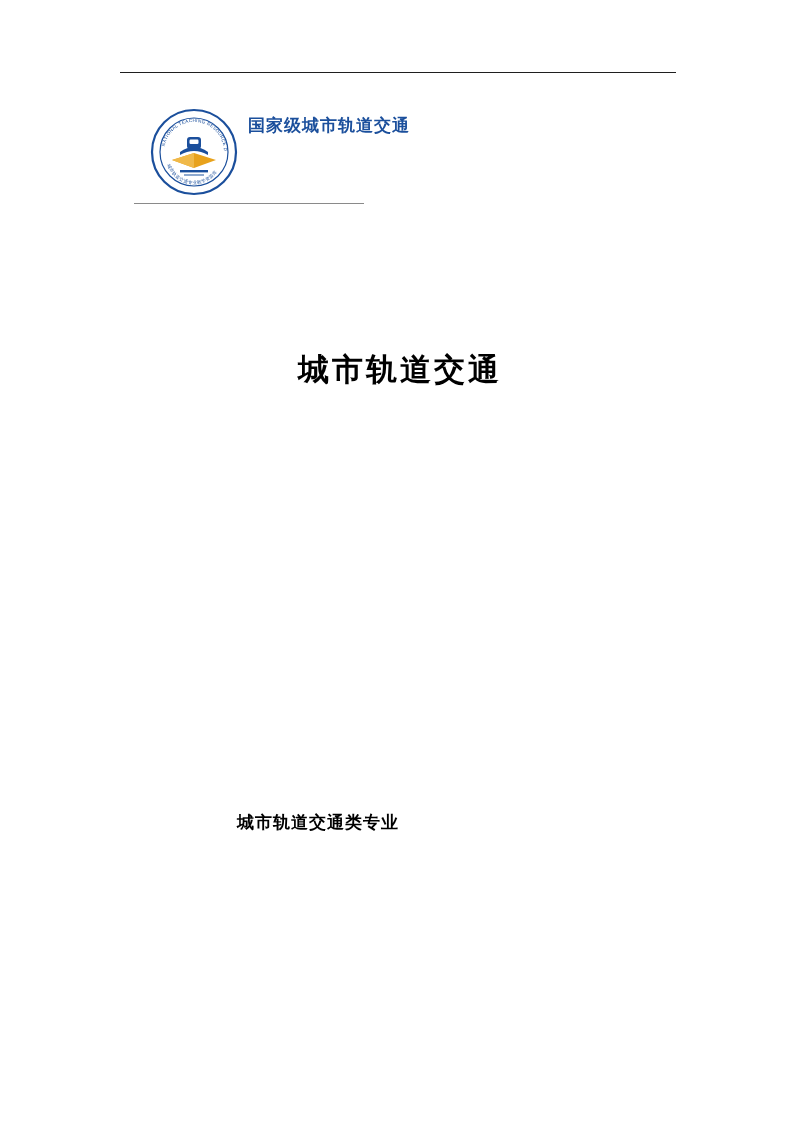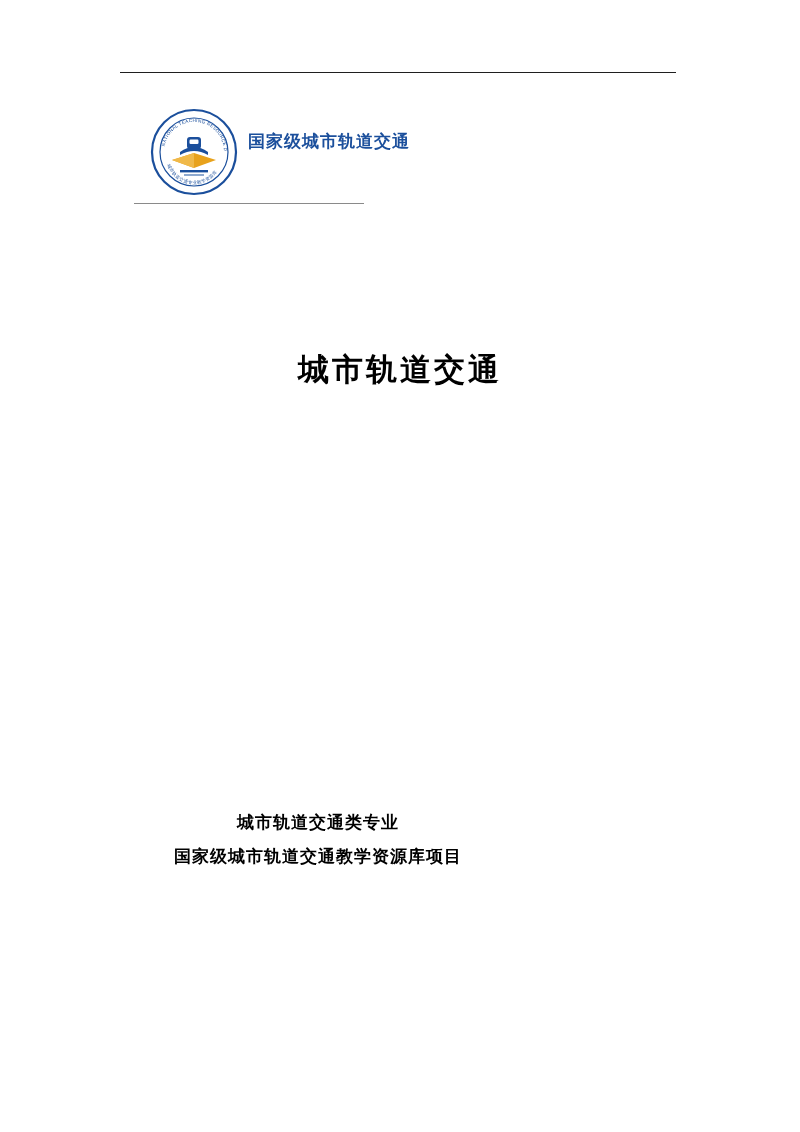--- a/index.html
+++ b/index.html
@@ -42,21 +42,21 @@
     top: 4px;
     width: 88px;
     height: 88px;
   }
   .emblem svg {
     display: block;
   }
   .banner-text {
     position: absolute;
     left: 128px;
-    top: 22px;
+    top: 6px;
     width: 300px;
   }
   .banner-line {
     font-family: "Liberation Sans", "DejaVu Sans", sans-serif;
     font-weight: bold;
     font-size: 17px;
     letter-spacing: 1px;
     color: #1b4f9c;
     line-height: 31px;
     white-space: nowrap;
@@ -148,16 +148,15 @@
 
     <div class="banner-underline"></div>
   </div>
 
   <div class="doc-title">
     <div class="line">城市轨道交通</div>
   </div>
 
   <div class="footer-block">
     <div class="line">城市轨道交通类专业</div>
-    <div class="line">国家级城市轨道交通教学资源库项目</div>
   </div>
 
 </div>
 
 </body></html>

